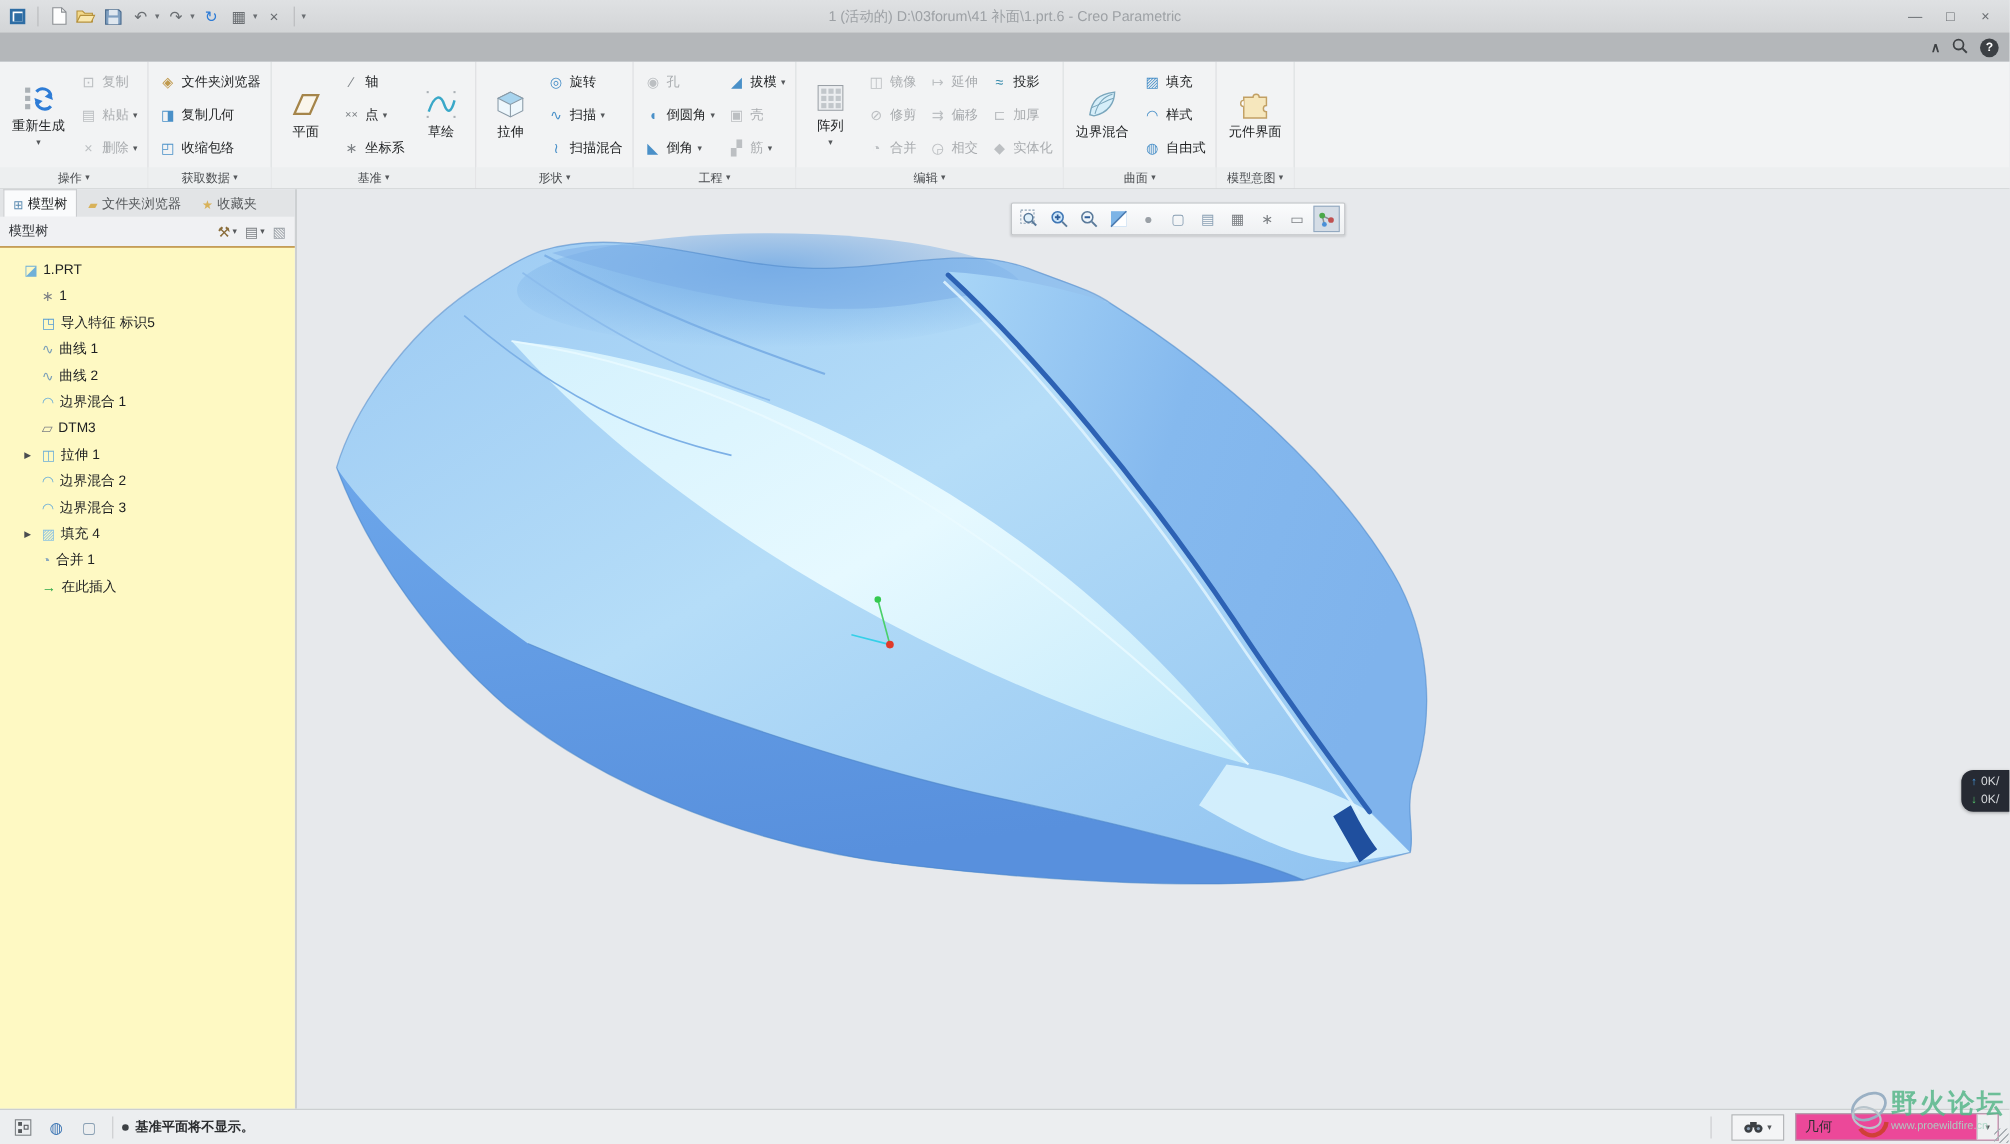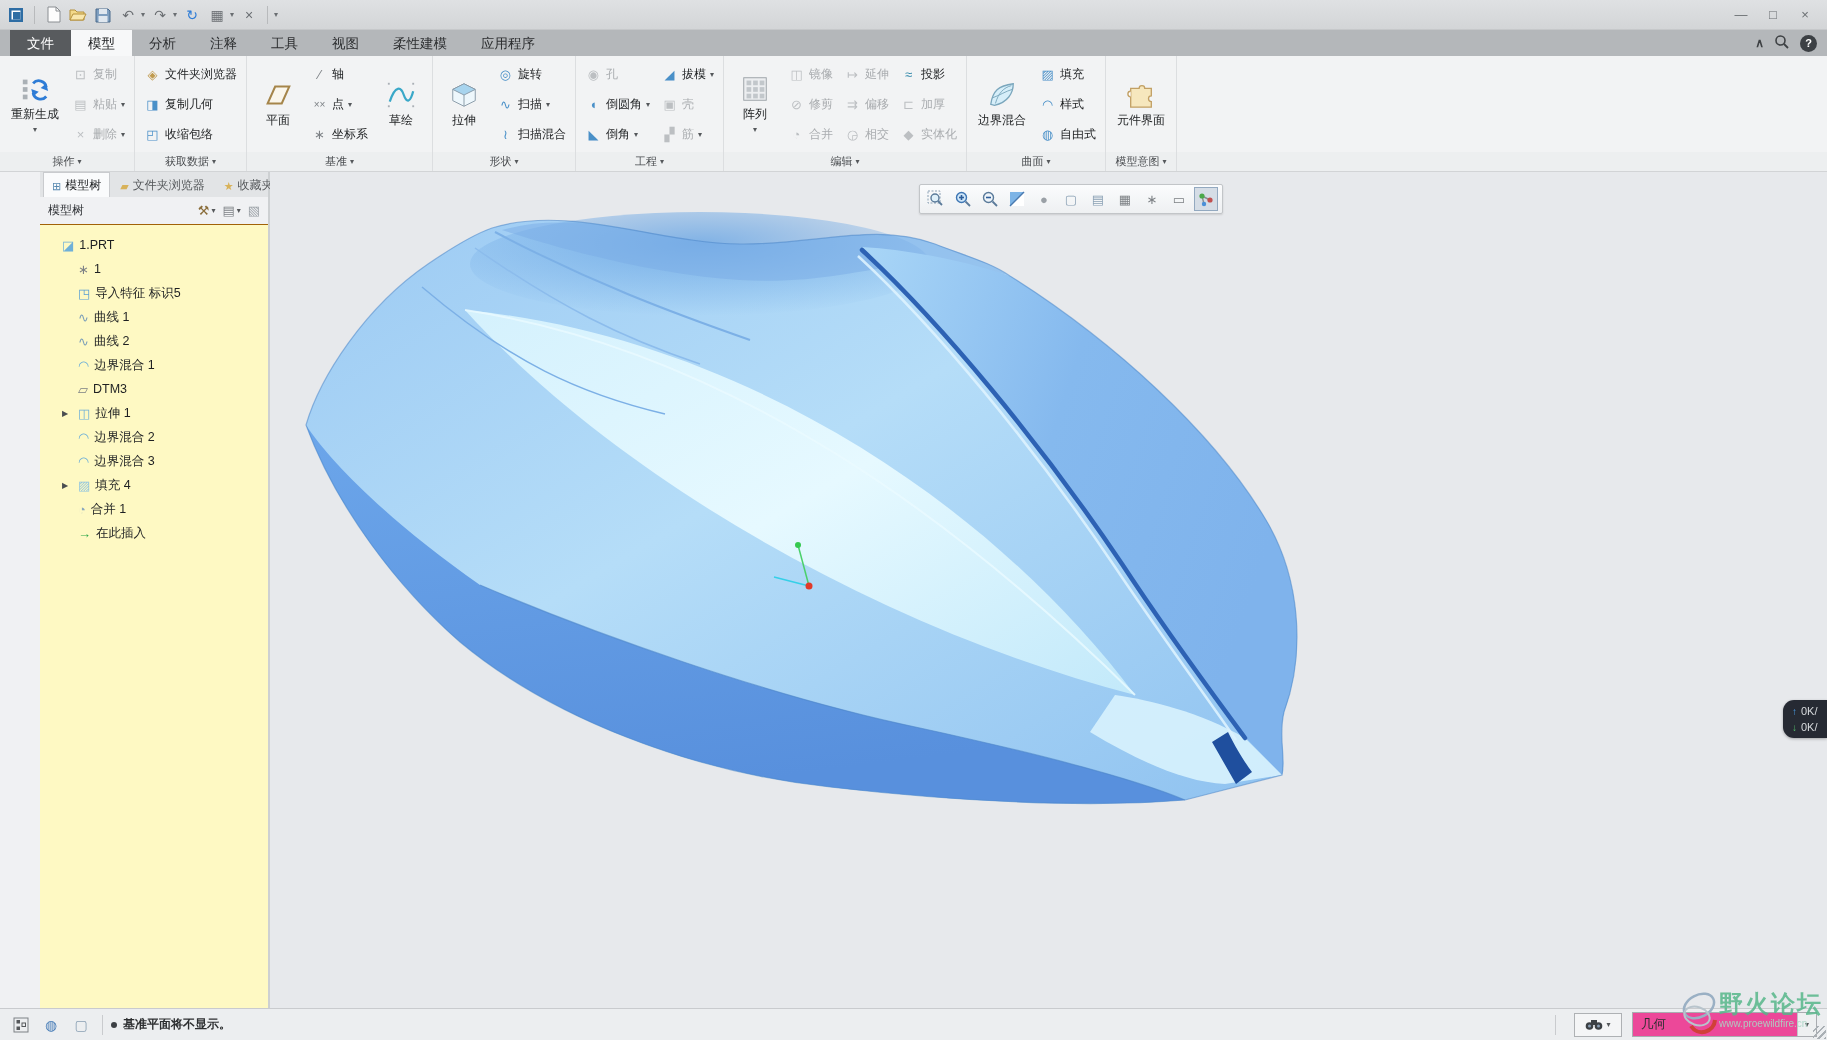--- a/index.html
+++ b/index.html
@@ -37,21 +37,21 @@
   .smallcol { display:flex; flex-direction:column; justify-content:space-around; }
   .sbtn { display:flex; align-items:center; gap:4px; font-size:12px; padding:1px 3px; height:26px; white-space:nowrap; }
   .sbtn .ric { width:17px; text-align:center; font-size:13px; flex:none; }
   .sbtn.disabled, .bigbtn.disabled { color:#a9acaf; }
   .sbtn.disabled .ric { color:#bcbfc2 !important; }
   .dd { font-size:8px; color:#55585b; }
   .c-blue { color:#4a90c8; } .c-gold { color:#c09a4e; } .c-dgray { color:#7d8185; } .c-dteal { color:#2e86a8; }
 
   
   .main { display:flex; height:836px; }
-  .panel { width:270px; background:#f0f1f3; display:flex; flex-direction:column; border-right:2px solid #cdd0d2;padding-left:40px; }
+  .panel { width:270px; background:#f0f1f3; display:flex; flex-direction:column; border-right:2px solid #cdd0d2; }
   .panel-tabs { height:25px; display:flex; align-items:flex-end; background:#e2e4e6; padding-left:3px; gap:1px; }
   .ptab { padding:4px 8px 3px; font-size:12px; color:#55585b; display:flex; gap:4px; align-items:center; border:1px solid transparent; border-bottom:none; white-space:nowrap; }
   .ptab.active { background:#fafbfc; border-color:#c9cbce; color:#1e2022; }
   .ptab .picon::before { font-size:11px; }
   .pt-tree::before { content:"⊞"; color:#5a8ab0; }
   .pt-folder::before { content:"▰"; color:#d8b25a; }
   .pt-star::before { content:"★"; color:#d8b25a; }
   .panel-header { height:27px; display:flex; align-items:center; padding:0 8px; gap:8px; }
   .panel-header .htitle { font-size:12px; color:#33363a; }
   .ph-icons { margin-left:auto; display:flex; align-items:center; gap:7px; }
@@ -140,46 +140,29 @@
       <span class="dd">▾</span>
     <span class="qat-btn">↷</span>
       <span class="dd">▾</span>
     <span class="qat-btn" style="color:#2e7cd6;">↻</span>
     <span class="qat-btn">▦</span>
       <span class="dd">▾</span>
     <span class="qat-btn">×</span>
     <span class="qat-sep"></span>
     <span class="dd">▾</span>
   </div>
+  <div class="win-title">1 (活动的) D:\03forum\41 补面\1.prt.6 - Creo Parametric</div>
   <div class="win-controls">
     <span class="win-ctrl">—</span>
     <span class="win-ctrl">□</span>
     <span class="win-ctrl">×</span>
   </div>
 </div>
 
 <div class="tabrow">
-  <div class="tabs">
-
-      <div class="tab file-tab">文件</div>
-
-      <div class="tab active">模型</div>
-
-      <div class="tab">分析</div>
-
-      <div class="tab">注释</div>
-
-      <div class="tab">工具</div>
-
-      <div class="tab">视图</div>
-
-      <div class="tab">柔性建模</div>
-
-      <div class="tab">应用程序</div>
-    </div>
   <div class="tabrow-right">
     <span class="collapse-arrow">∧</span>
     <span>
       <svg width="16" height="16" viewBox="0 0 16 16">
           <circle cx="6.5" cy="6.5" r="4.5" fill="none" stroke="#3e4144" stroke-width="1.6"></circle>
           <line x1="10" y1="10" x2="14" y2="14" stroke="#3e4144" stroke-width="1.8"></line>
         </svg>
     </span>
     <span class="help-circle">?</span>
   </div>

